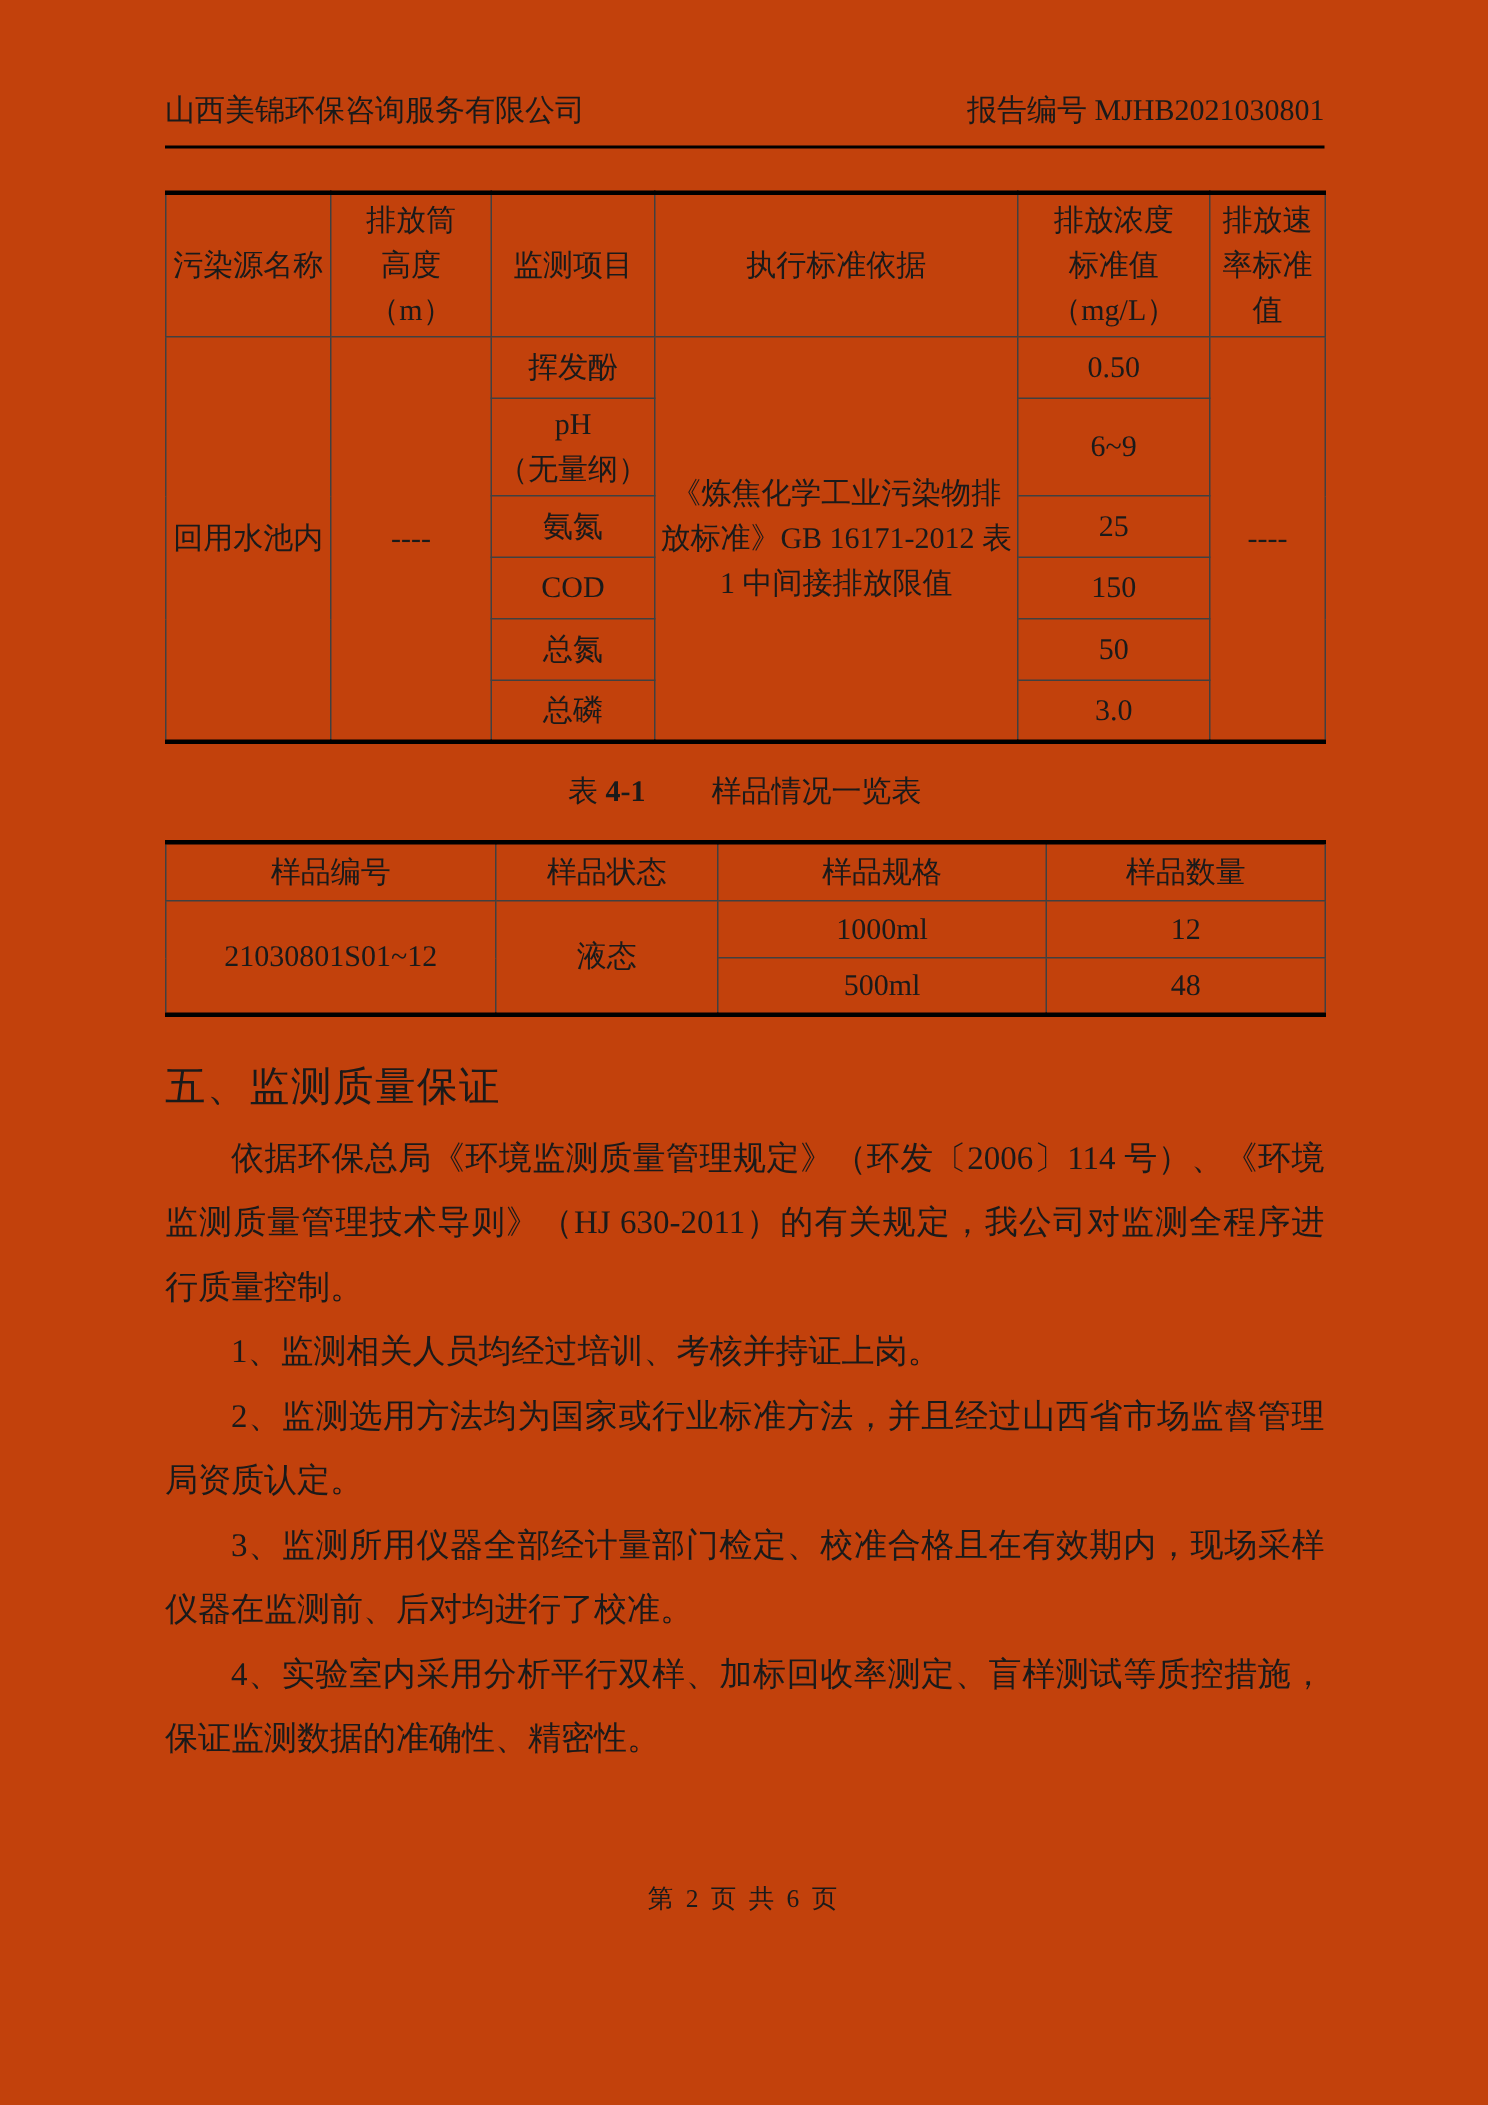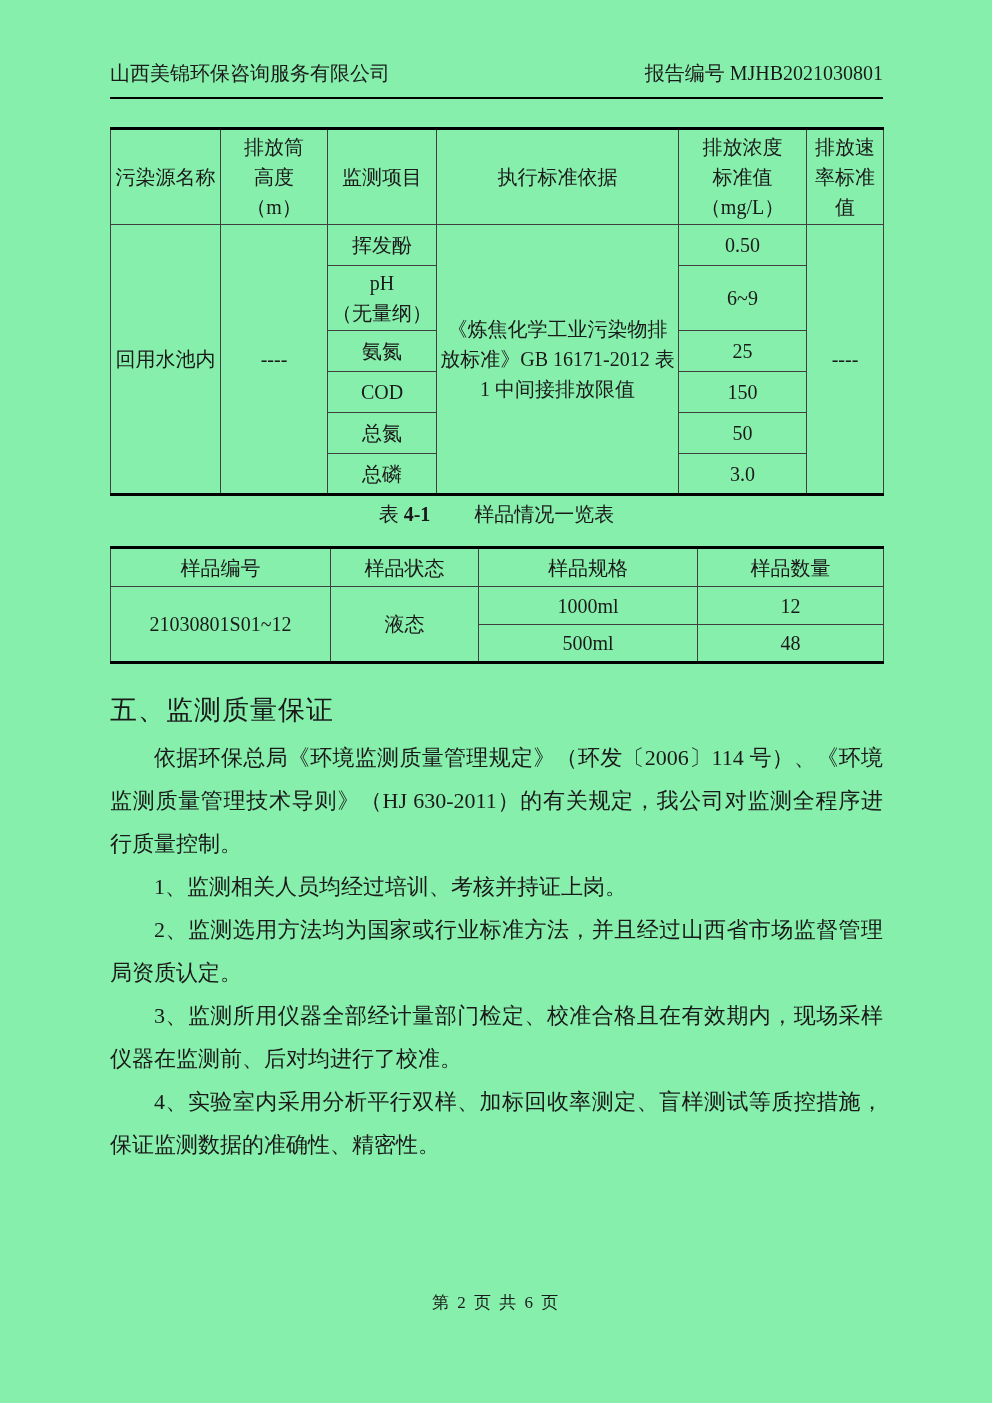--- a/index.html
+++ b/index.html
@@ -1,21 +1,21 @@
 <!DOCTYPE html>
 <html><head>
 <meta charset="utf-8">
 <style>
   * { margin:0; padding:0; box-sizing:border-box; }
   html,body { background:#e8e8e8; }
   .page {
     position:relative;
     width:992px; height:1403px;
     margin:0 auto;
-    background:#86efac;
+    background:#c2410c;
     color:#1a1a1a;
     font-family:"Liberation Serif","DejaVu Serif",serif;
   }
   .content { position:absolute; left:110px; top:0; width:773px; }
 
   
   .doc-header {
     display:flex; justify-content:space-between; align-items:flex-end;
     margin-top:60px; padding-bottom:10px;
     border-bottom:2px solid #000;
@@ -41,28 +41,28 @@
   
   .sec-title { font-size:27px; font-weight:normal; letter-spacing:1px; }
   .sec4-title { margin-top:30px; }
   .sec5-title { margin-top:28px; }
   .para {
     font-size:22px; line-height:43px;
     text-indent:2em; text-align:justify;
   }
   .intro { margin-top:18px; }
   .caption {
-    margin-top:2px; text-align:center; font-size:20px; line-height:32px;
+    margin-top:16px; text-align:center; font-size:20px; line-height:32px;
   }
   .caption .num { font-weight:bold; }
   .caption .gap { display:inline-block; width:2.2em; }
   .sec5-body { margin-top:8px; }
 
   .footer {
-    position:absolute; left:0; top:1291px; width:992px;
+    position:absolute; left:0; top:1254px; width:992px;
     text-align:center; font-size:17px; letter-spacing:2px;
   }
 
   
   .t1 col:nth-child(1){width:110px}.t1 col:nth-child(2){width:107px}
   .t1 col:nth-child(3){width:109px}.t1 col:nth-child(4){width:242px}
   .t1 col:nth-child(5){width:128px}.t1 col:nth-child(6){width:77px}
   .t2 col:nth-child(1){width:220px}.t2 col:nth-child(2){width:148px}
   .t2 col:nth-child(3){width:219px}.t2 col:nth-child(4){width:186px}
 </style>

